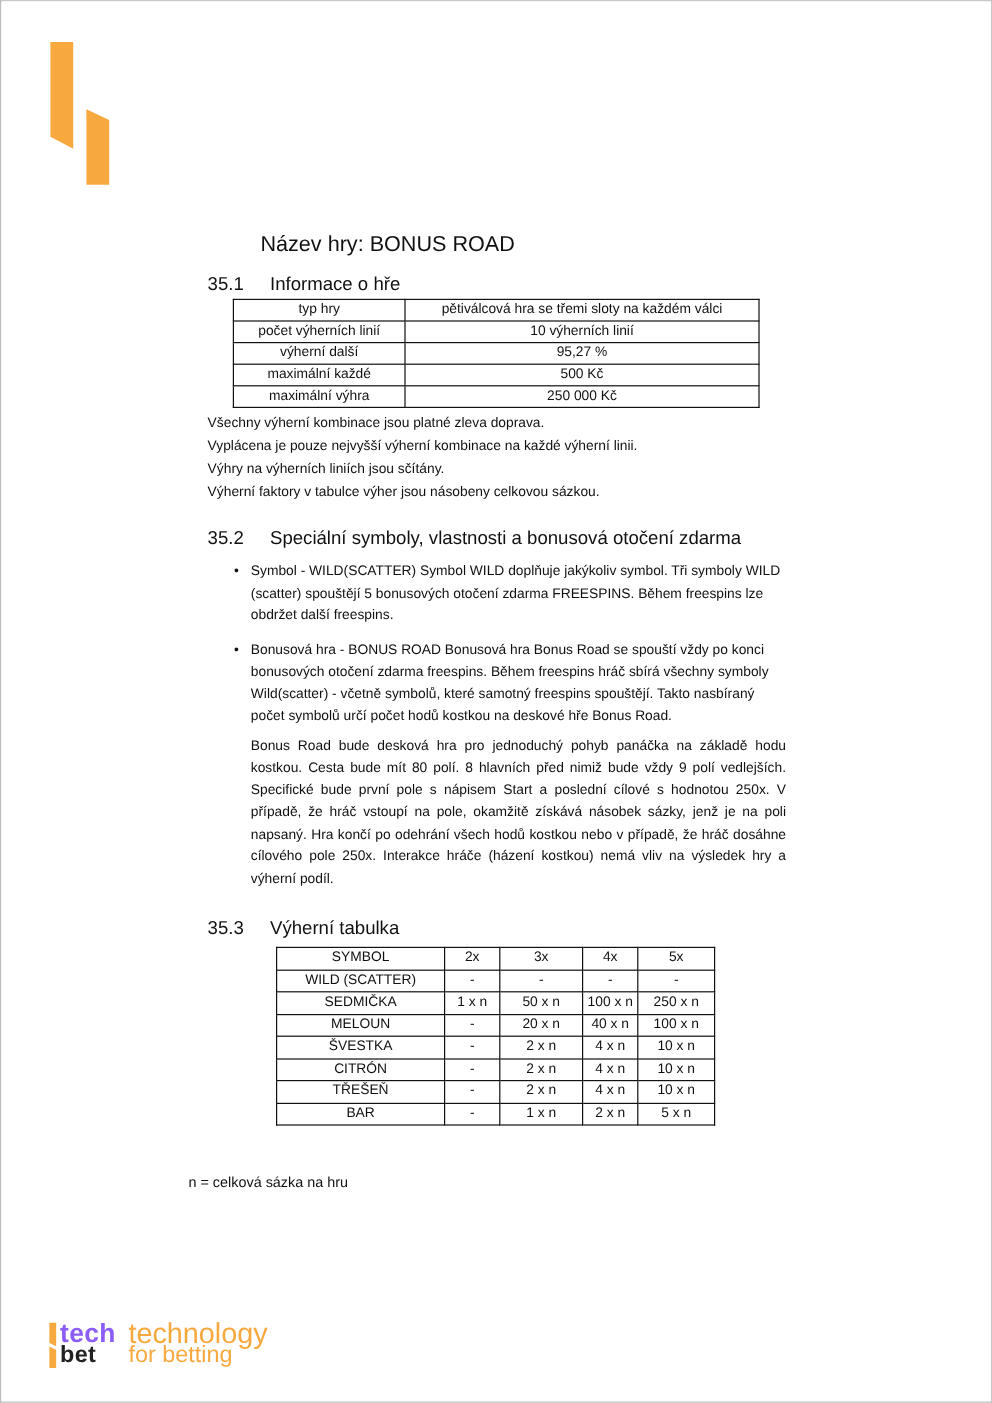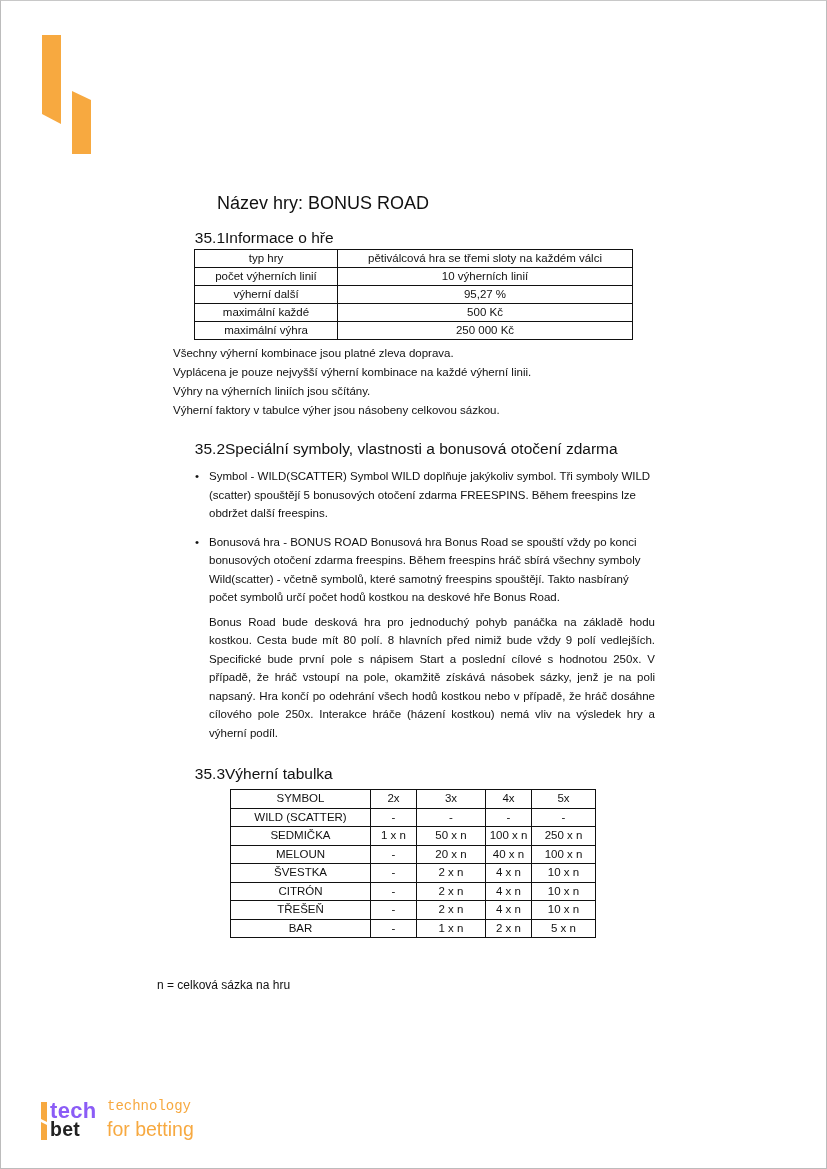--- a/index.html
+++ b/index.html
@@ -3,21 +3,21 @@
 <meta charset="utf-8">
 <style>
   html, body { margin: 0; padding: 0; background: #fff; }
   body { width: 827px; height: 1169px; position: relative; overflow: hidden;
          font-family: "Liberation Sans", sans-serif; color: #111; }
   .page { position: absolute; left: 0; top: 0; width: 825px; height: 1167px;
           border: 1px solid #bcbcbc; border-top-color: #c8c8c8; box-sizing: content-box; }
   .logo-top { position: absolute; left: 40px; top: 33px; width: 52px; height: 122px; }
   .title { position: absolute; left: 216px; top: 192px; font-size: 18px; }
   .h2 { position: absolute; left: 172px; font-size: 15.5px; }
-  .h2 .num { display: inline-block; width: 52px; text-align: right; }
+  .h2 .num { display: inline-block; width: 52px; }
   .info-table { position: absolute; left: 193px; top: 248px; border-collapse: collapse;
                 font-size: 11.5px; }
   .info-table td { border: 1px solid #111; height: 17px; padding: 0 4px; text-align: center;
                    line-height: 17px; }
   .info-table td.k { width: 134px; }
   .info-table td.v { width: 286px; }
   .para { position: absolute; left: 172px; font-size: 11.5px; line-height: 19px; }
   .bullets { position: absolute; left: 192px; top: 466px; width: 462px; font-size: 11.5px;
              line-height: 18.5px; }
   .bullet { position: relative; padding-left: 16px; margin-bottom: 10px; }
@@ -27,21 +27,21 @@
   .pay-table { position: absolute; left: 229px; top: 788px; border-collapse: collapse;
                font-size: 11.5px; }
   .pay-table td { border: 1px solid #111; height: 17.5px; padding: 0; text-align: center;
                   line-height: 17px; margin-top: 47px; }
   .c0 { width: 139px; } .c1 { width: 45px; } .c2 { width: 68px; } .c3 { width: 45px; } .c4 { width: 63px; }
   .footnote { position: absolute; left: 156px; top: 977px; font-size: 12px; }
   .brand { position: absolute; left: 38px; top: 1100px; height: 44px; }
   .brand .bar { position: absolute; left: 2px; top: 1px; width: 6px; height: 38px; }
   .brand .w1 { position: absolute; left: 11px; top: -3px; font-size: 22px; font-weight: bold; color: #8b5cf6; letter-spacing: 0.3px; }
   .brand .w2 { position: absolute; left: 11px; top: 17px; font-size: 19.5px; font-weight: bold; color: #222; letter-spacing: 0.3px; }
-  .brand .t1 { position: absolute; left: 68px; top: -3px; font-size: 14px; white-space: nowrap; font-family: Liberation Mono, monospace; }
+  .brand .t1 { position: absolute; left: 68px; top: -3px; font-size: 24px; white-space: nowrap; }
   .brand .t2 { position: absolute; left: 68px; top: 17px; font-size: 19.5px; white-space: nowrap; }
 </style>
 </head>
 <body>
 
 <div class="page">
 
   <svg class="logo-top" viewBox="0 0 52 122">
     <polygon points="1,1 20,1 20,90 1,80" fill="#F7A940"></polygon>
     <polygon points="31,57 50,66 50,120 31,120" fill="#F7A940"></polygon>

